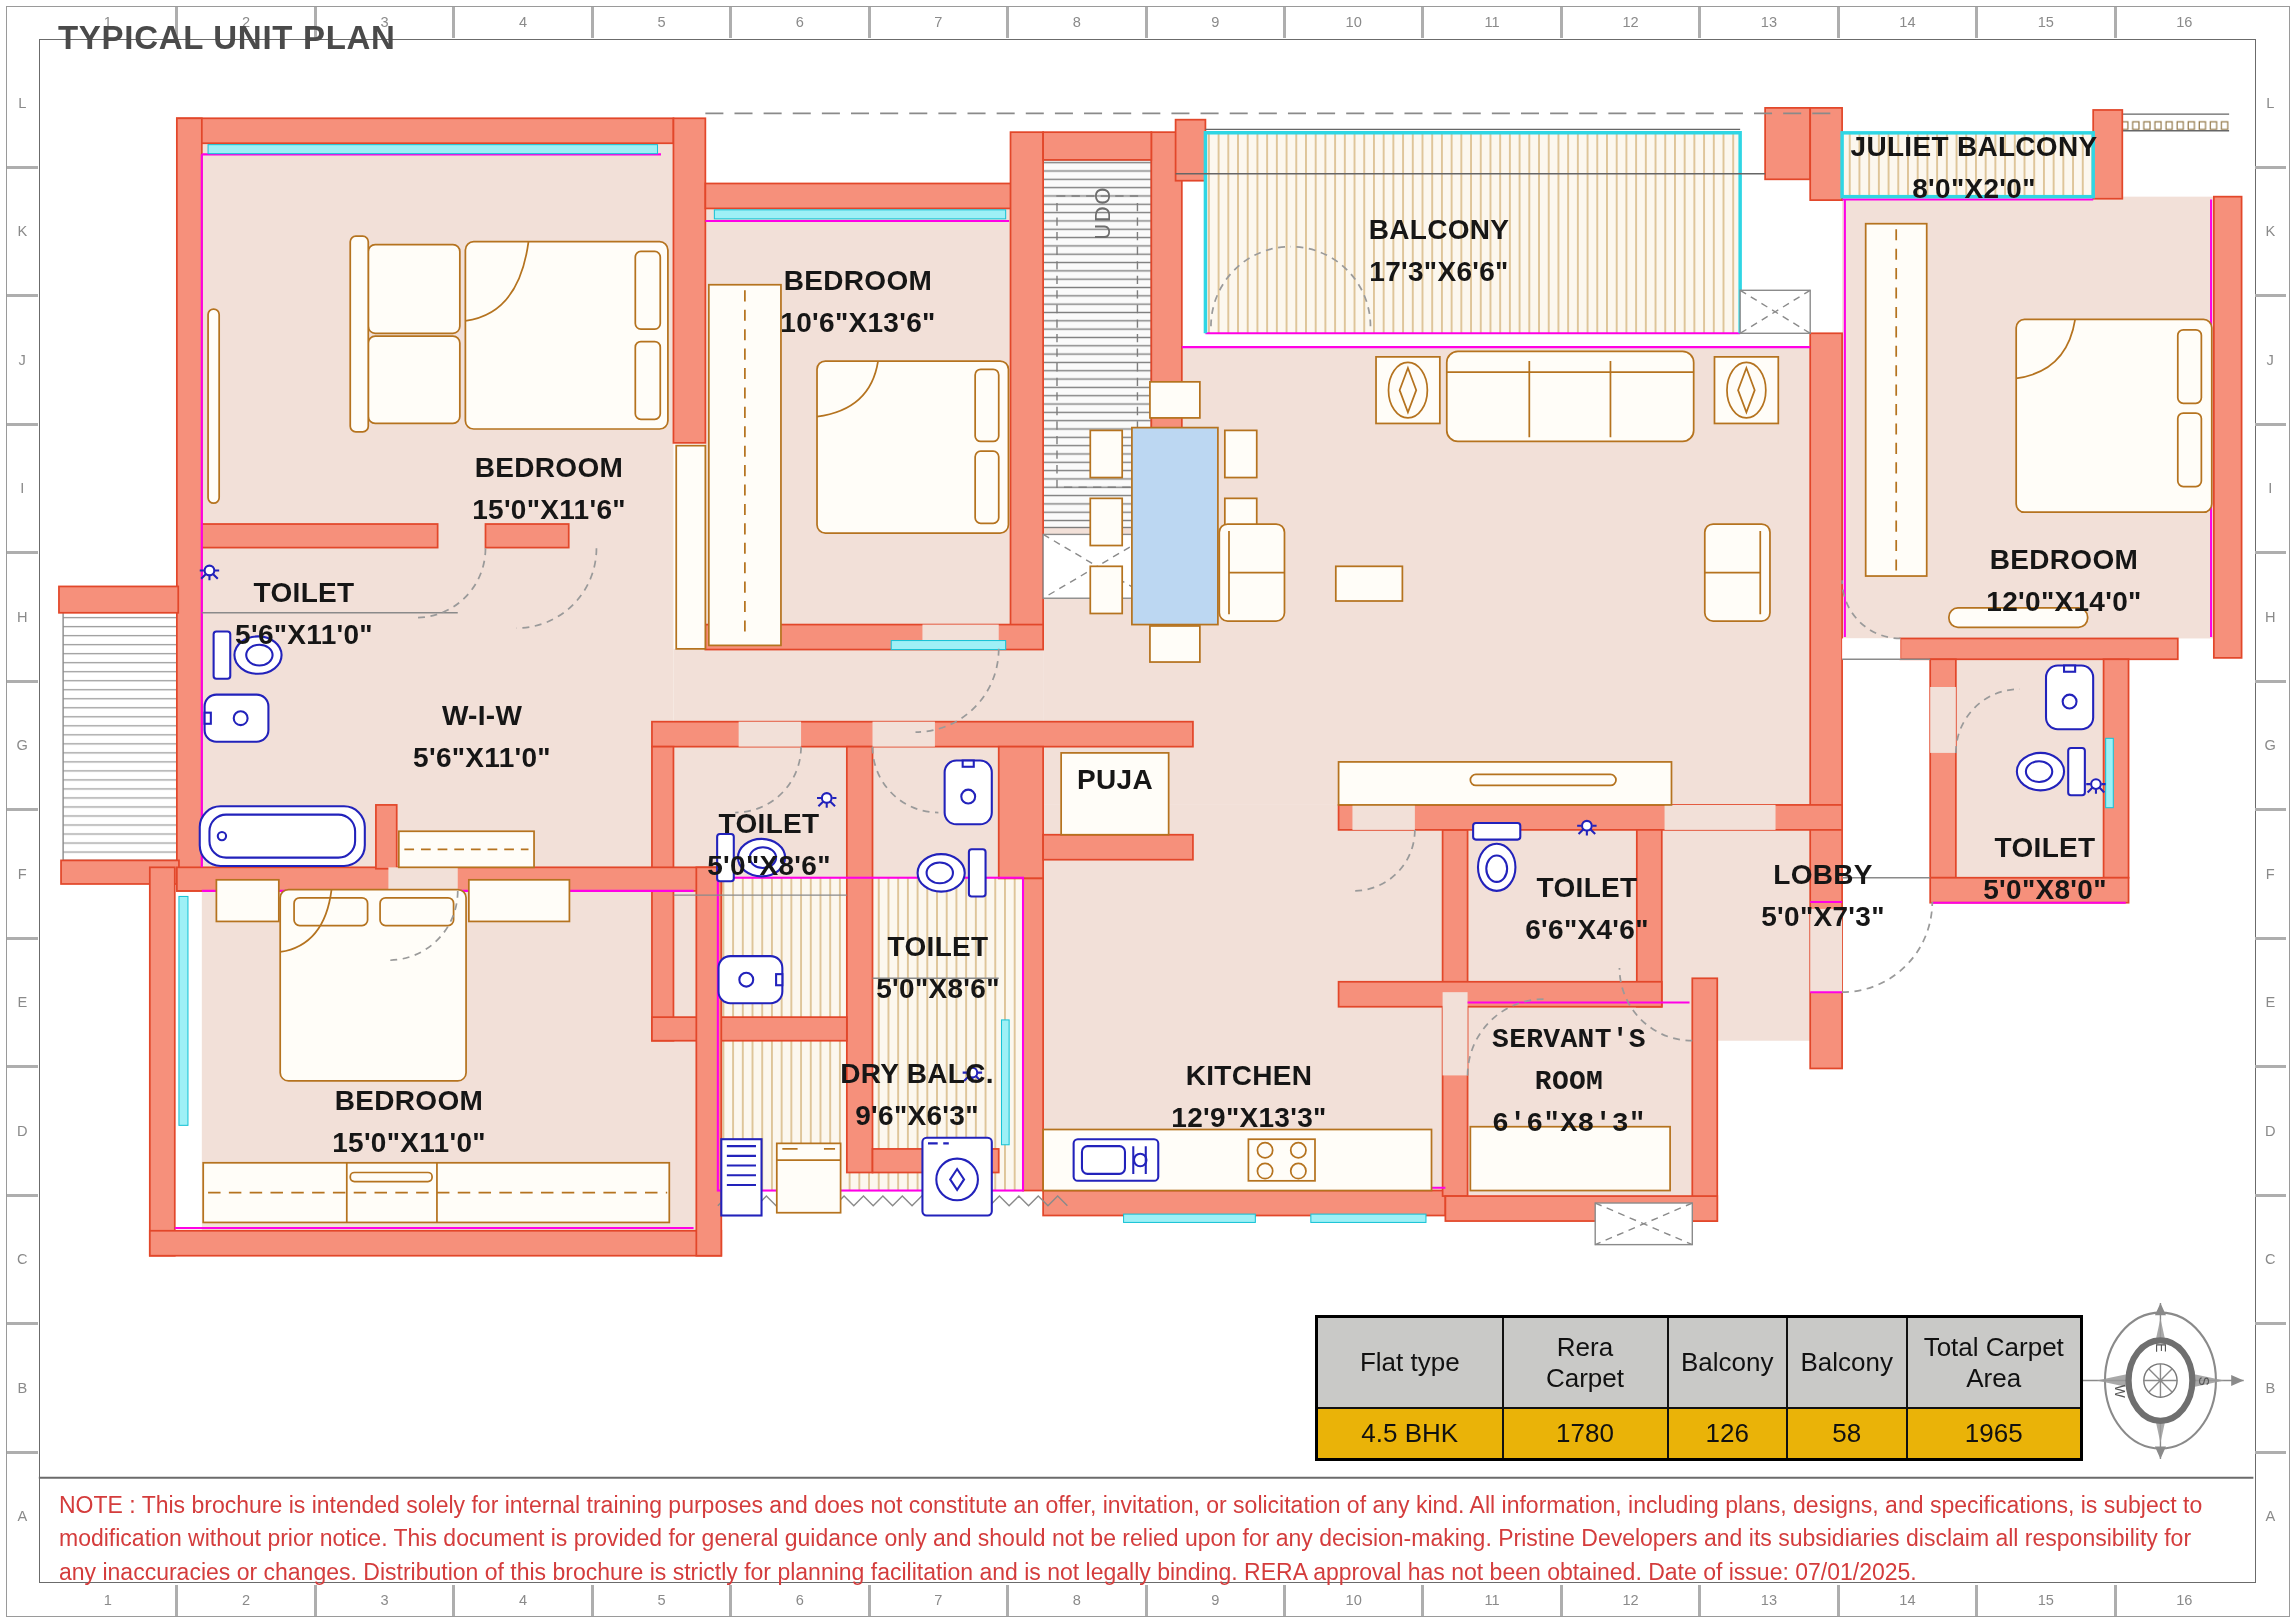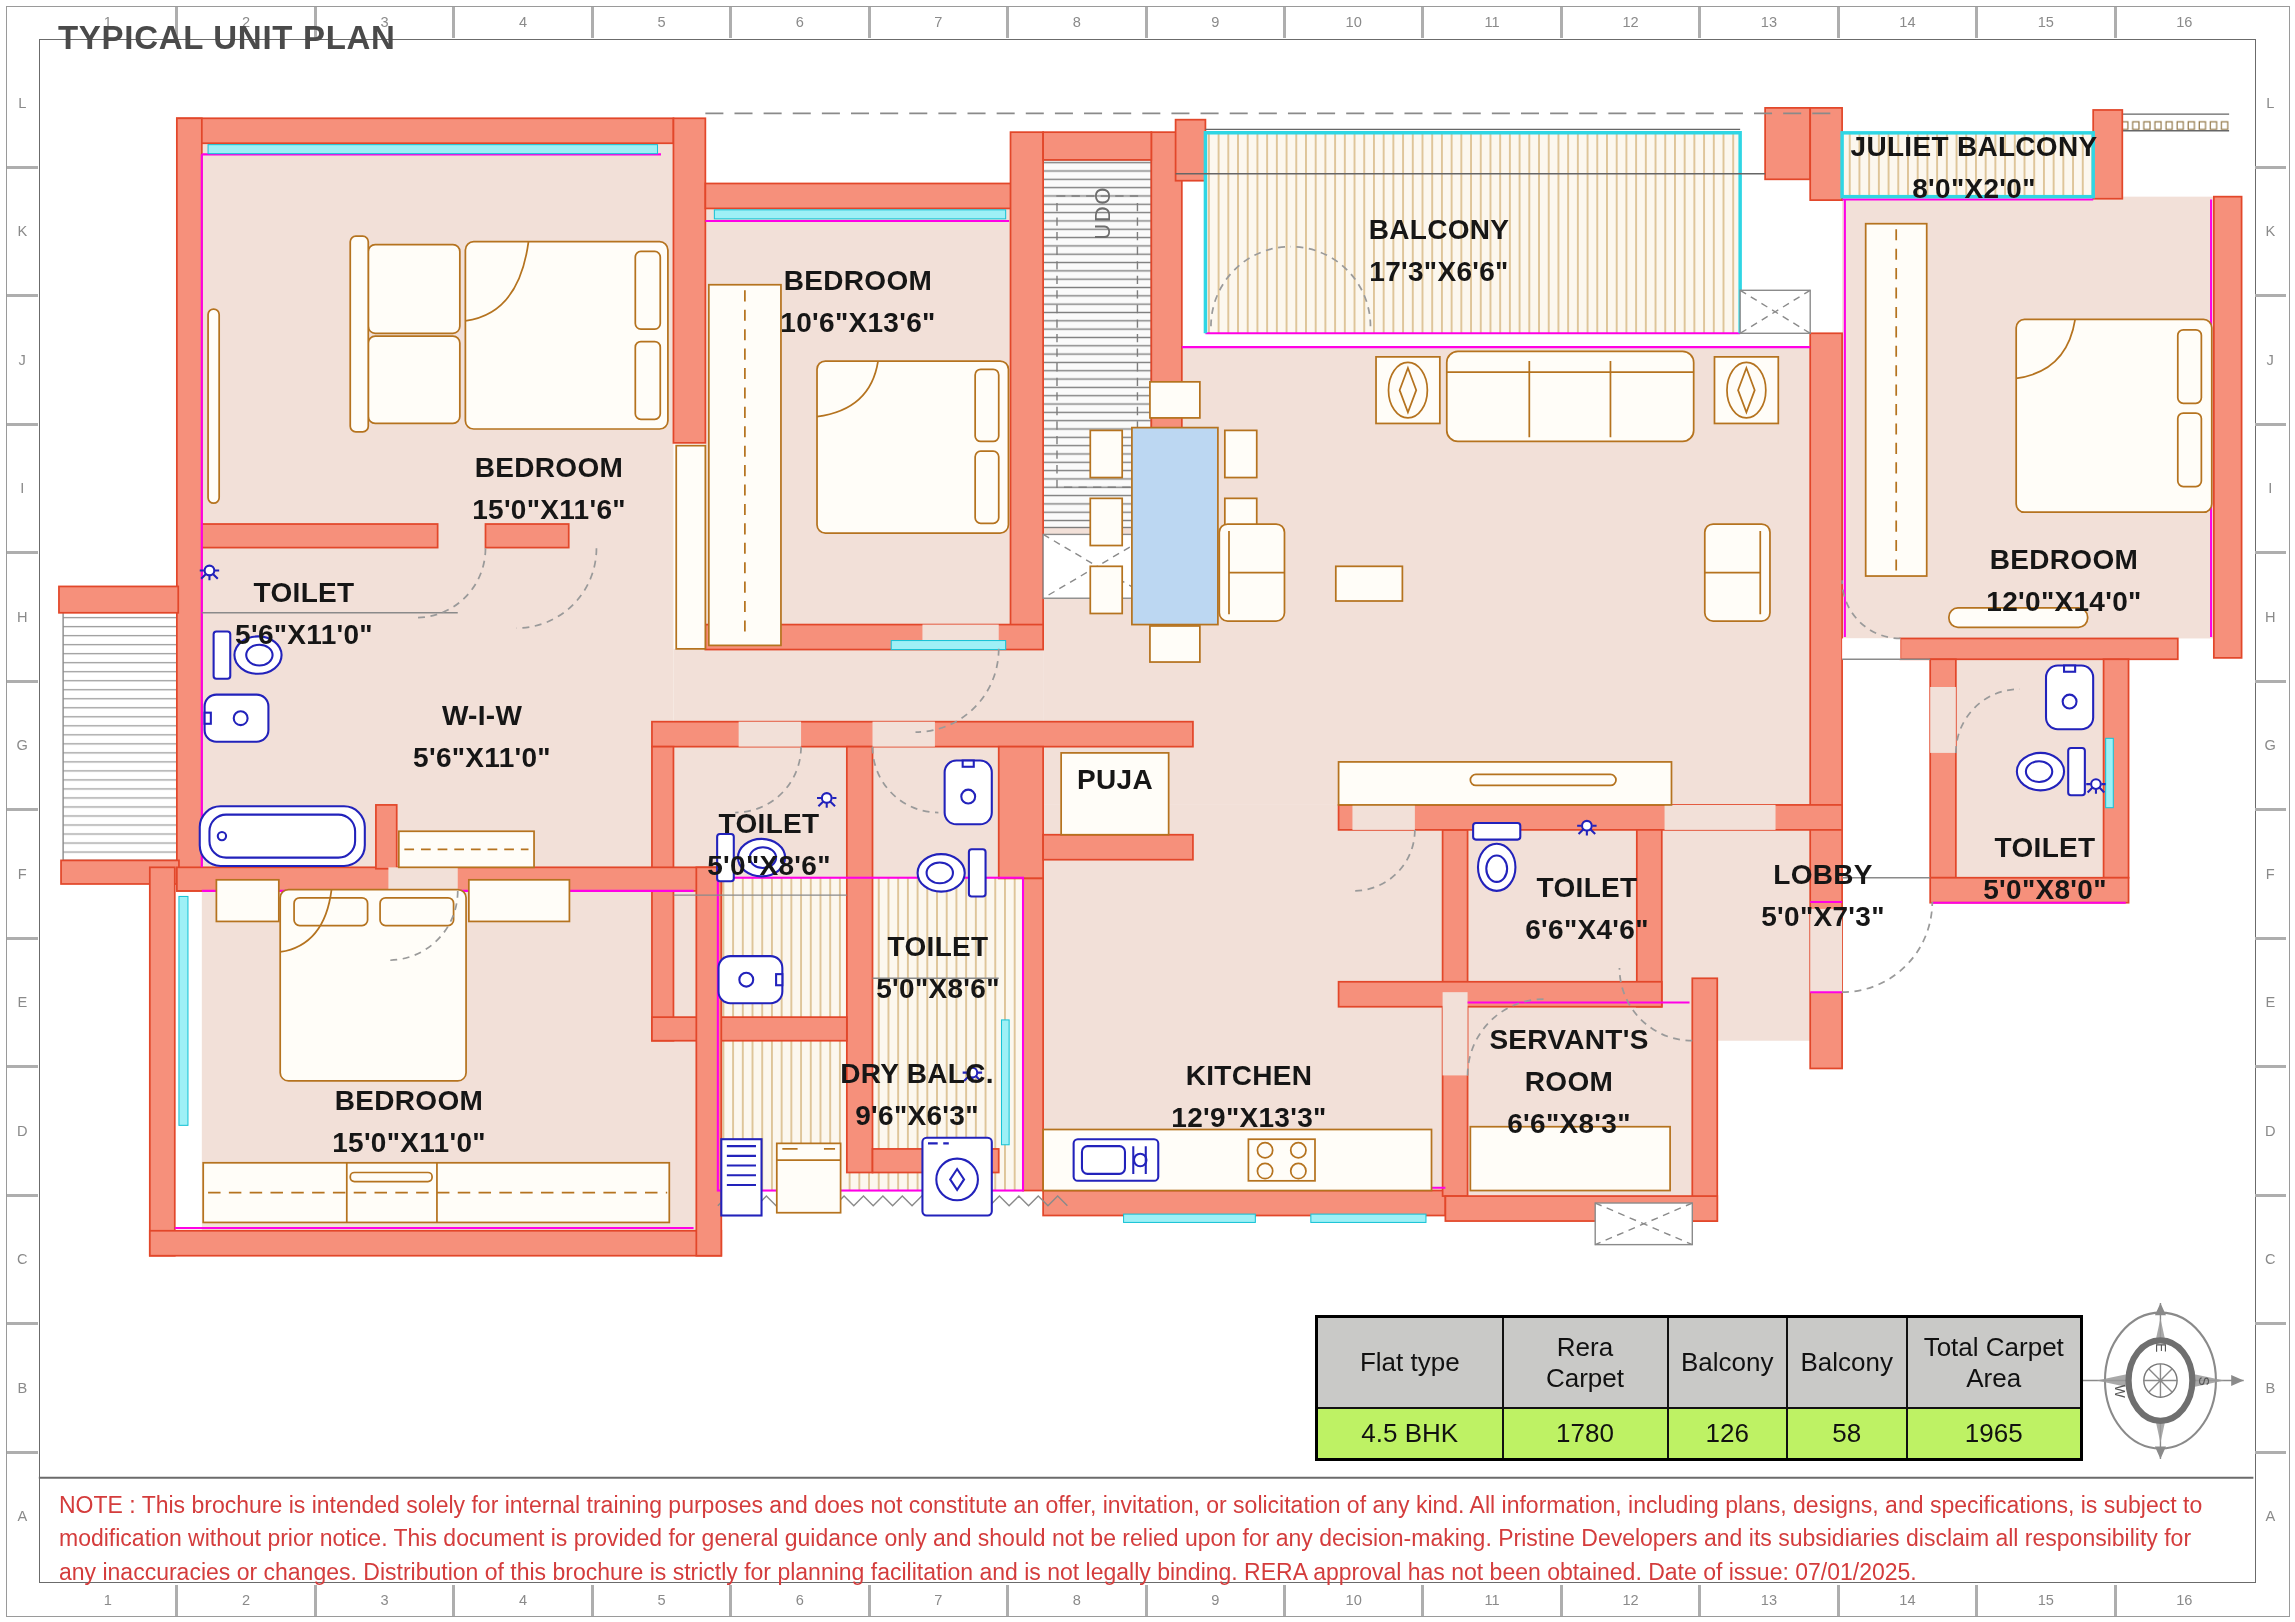--- a/index.html
+++ b/index.html
@@ -18,32 +18,32 @@
   .fixture{fill:#ffffff;stroke:var(--fixture);stroke-width:3;}
   .fixline{stroke:var(--fixture);stroke-width:3;fill:none;}
   .doorarc{stroke:#9a9a9a;stroke-width:2.5;fill:none;stroke-dasharray:10 8;}
   .grayline{stroke:#666;stroke-width:2;fill:none;}
   .graythin{stroke:#8a8a8a;stroke-width:2;fill:none;}
   .dashproj{stroke:#8a8a8a;stroke-width:2.5;fill:none;stroke-dasharray:26 16;}
   .xbox{fill:#ffffff;stroke:#8a8a8a;stroke-width:2;}
   .lbl{position:absolute;transform:translate(-50%,-50%);text-align:center;color:#161616;
        font-weight:700;font-size:28px;line-height:1.5;letter-spacing:0.3px;white-space:nowrap;}
   .lbl .rdims:empty{display:none;}
-  .lbl-wrap{white-space:normal;width:180px;}
+  .lbl-wrap{white-space:normal;width:180px;font-family:Liberation Mono, monospace;}
   #title{position:absolute;left:58px;top:19.4px;font-size:33px;font-weight:700;color:#4a4a4a;letter-spacing:0.7px;}
   .frame{position:absolute;border:1.4px solid #9a9a9a;}
   .ruler{position:absolute;display:flex;color:#8a8a8a;font-size:14.6px;}
   .ruler-h{flex-direction:row;}
   .ruler-v{flex-direction:column;}
   .ruler .cell{flex:1;display:flex;align-items:center;justify-content:center;}
   .ruler-h .cell + .cell{border-left:3.5px solid #aeaeae;}
   .ruler-v .cell + .cell{border-top:3.5px solid #aeaeae;}
   #units{position:absolute;left:836px;top:1313px;color:var(--units-blue);font-size:21.5px;line-height:1.55;font-weight:400;}
   #note{position:absolute;left:59px;top:1489px;width:2175px;color:var(--note-red);font-size:23px;line-height:1.45;}
-  #area-table{position:absolute;left:1315px;top:1315px;border-collapse:collapse;border:3.5px solid #000;background:#bef264;}
+  #area-table{position:absolute;left:1315px;top:1315px;border-collapse:collapse;border:3.5px solid #000;background:#eab308;}
   #area-table th{background:var(--table-header);font-weight:400;}
   #area-table th,#area-table td{border:2.1px solid #111;font-size:26px;text-align:center;vertical-align:middle;color:#111;}
   #area-table th{height:89px;padding:0 12.5px;}
   #area-table td{height:49px;padding:0 7px;}
   .svgtxt{font-family:"Liberation Sans",sans-serif;}
 </style>
 </head>
 <body>
 
 <div id="canvas">

